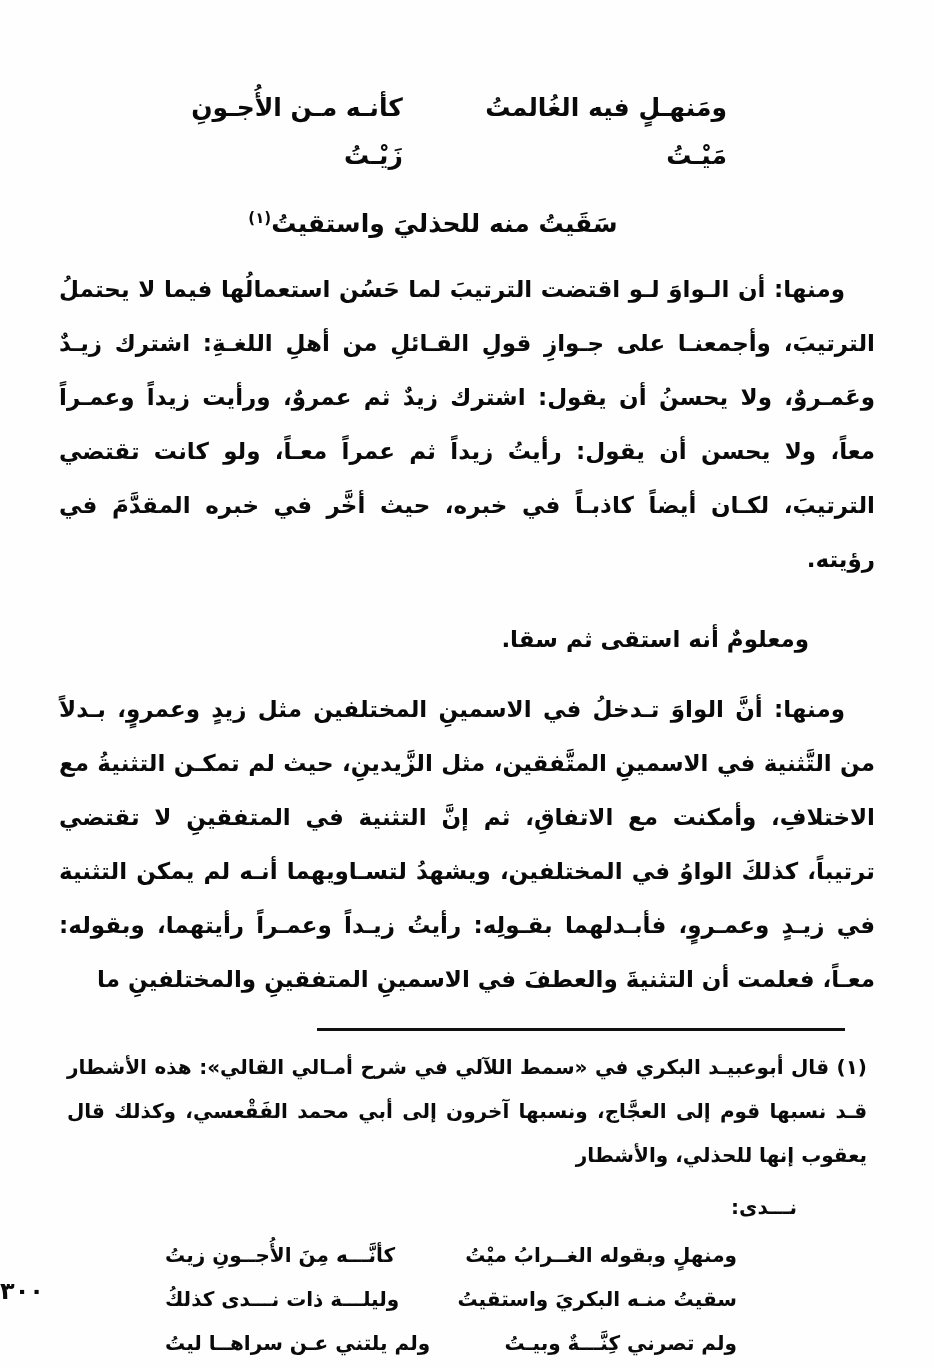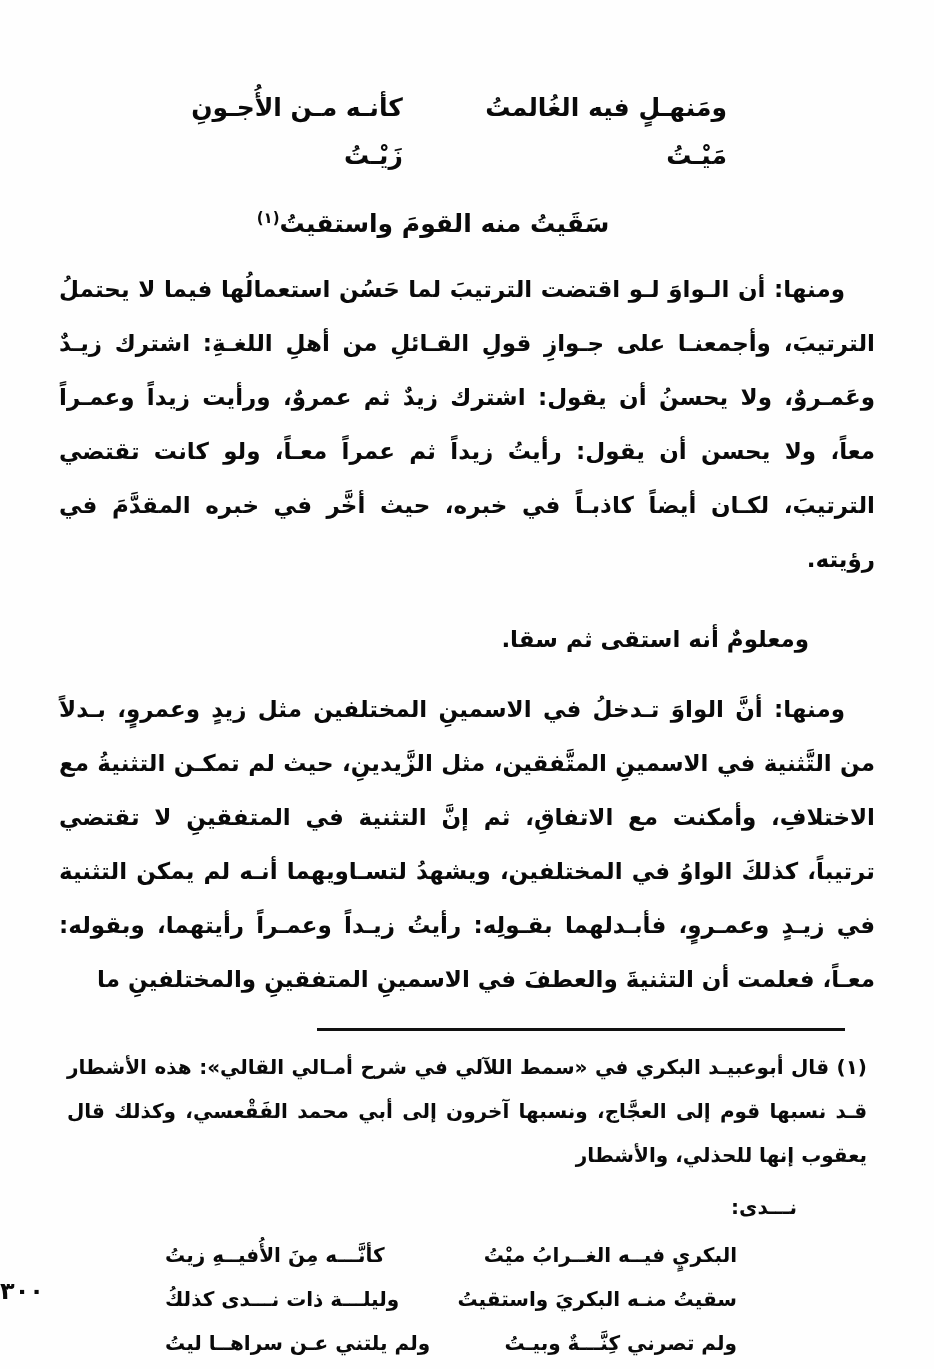--- a/index.html
+++ b/index.html
@@ -84,38 +84,38 @@
 
 <div class="page">
   <div class="content">
 
     <div class="verse-top">
       <div class="verse-line1">
         <span>ومَنهـلٍ فيه الغُالمتُ مَيْـتُ</span>
         <span>كأنـه مـن الأُجـونِ زَيْـتُ</span>
       </div>
       <div class="verse-line2">
-        <span>سَقَيتُ منه القومَ واستقيتُ</span><span class="fn-ref">(١)</span>
+        <span>سَقَيتُ منه للحذليَ واستقيتُ</span><span class="fn-ref">(١)</span>
       </div>
     </div>
 
     <p class="para p2">ومنها: أن الـواوَ لـو اقتضت الترتيبَ لما حَسُن استعمالُها فيما لا يحتملُ الترتيبَ، وأجمعنـا على جـوازِ قولِ القـائلِ من أهلِ اللغـةِ: اشترك زيـدٌ وعَمـروٌ، ولا يحسنُ أن يقول: اشترك زيدٌ ثم عمروٌ، ورأيت زيداً وعمـراً معاً، ولا يحسن أن يقول: رأيتُ زيداً ثم عمراً معـاً، ولو كانت تقتضي الترتيبَ، لكـان أيضاً كاذبـاً في خبره، حيث أخَّر في خبره المقدَّمَ في رؤيته.</p>
     <p class="para p1">ومعلومٌ أنه استقى ثم سقا.</p>
     <p class="para p3">ومنها: أنَّ الواوَ تـدخلُ في الاسمينِ المختلفين مثل زيدٍ وعمروٍ، بـدلاً من التَّثنية في الاسمينِ المتَّفقين، مثل الزَّيدينِ، حيث لم تمكـن التثنيةُ مع الاختلافِ، وأمكنت مع الاتفاقِ، ثم إنَّ التثنية في المتفقينِ لا تقتضي ترتيباً، كذلكَ الواوُ في المختلفين، ويشهدُ لتسـاويهما أنـه لم يمكن التثنية في زيـدٍ وعمـروٍ، فأبـدلهما بقـولِه: رأيتُ زيـداً وعمـراً رأيتهما، وبقوله: معـاً، فعلمت أن التثنيةَ والعطفَ في الاسمينِ المتفقينِ والمختلفينِ ما</p>
 
     <hr class="fn-sep">
 
     <div class="footnote">
       <p class="fn-intro"><span>(١)</span> <span>قال أبوعبيـد البكري في «سمط اللآلي في شرح أمـالي القالي»: هذه الأشطار قـد نسبها قوم إلى العجَّاج، ونسبها آخرون إلى أبي محمد الفَقْعسي، وكذلك قال يعقوب إنها للحذلي، والأشطار</span></p>
       <div class="fn-intro-tail">نـــدى:</div>
 
       <div class="fn-poem">
         <div class="fn-poem-row">
-          <span>البكريٍ فيــه الغــرابُ ميْتُ</span>
-          <span>كأنَّـــه مِنَ الأُفيــهِ زيتُ</span>
+          <span>ومنهلٍ وبقوله الغــرابُ ميْتُ</span>
+          <span>كأنَّـــه مِنَ الأُجــونِ زيتُ</span>
         </div>
         <div class="fn-poem-row">
           <span>سقيتُ منـه البكريَ واستقيتُ</span>
           <span>وليلـــة ذات نـــدى كذلكُ</span>
         </div>
         <div class="fn-poem-row">
           <span>ولم تصرني كِنَّـــةٌ وبيـتُ</span>
           <span>ولم يلتني عـن سراهــا ليتُ</span>
         </div>
         <div class="fn-poem-row">

